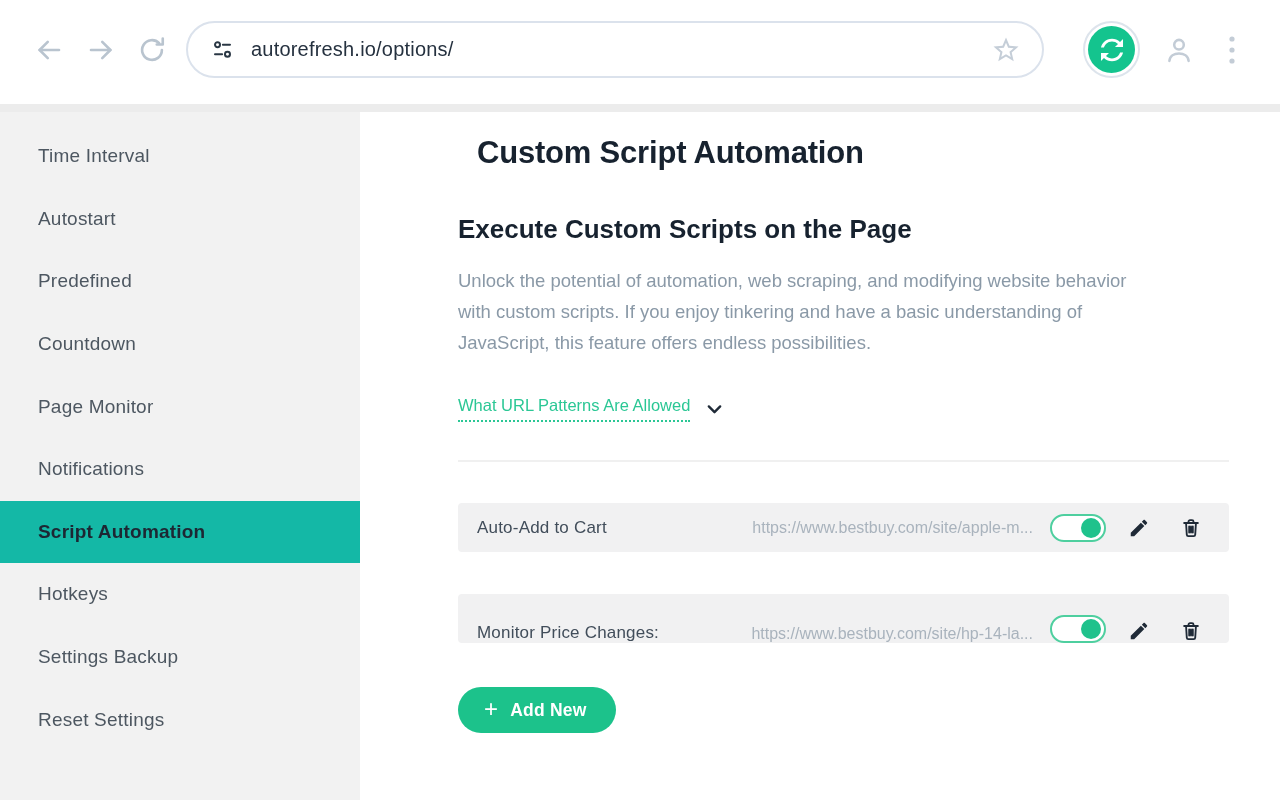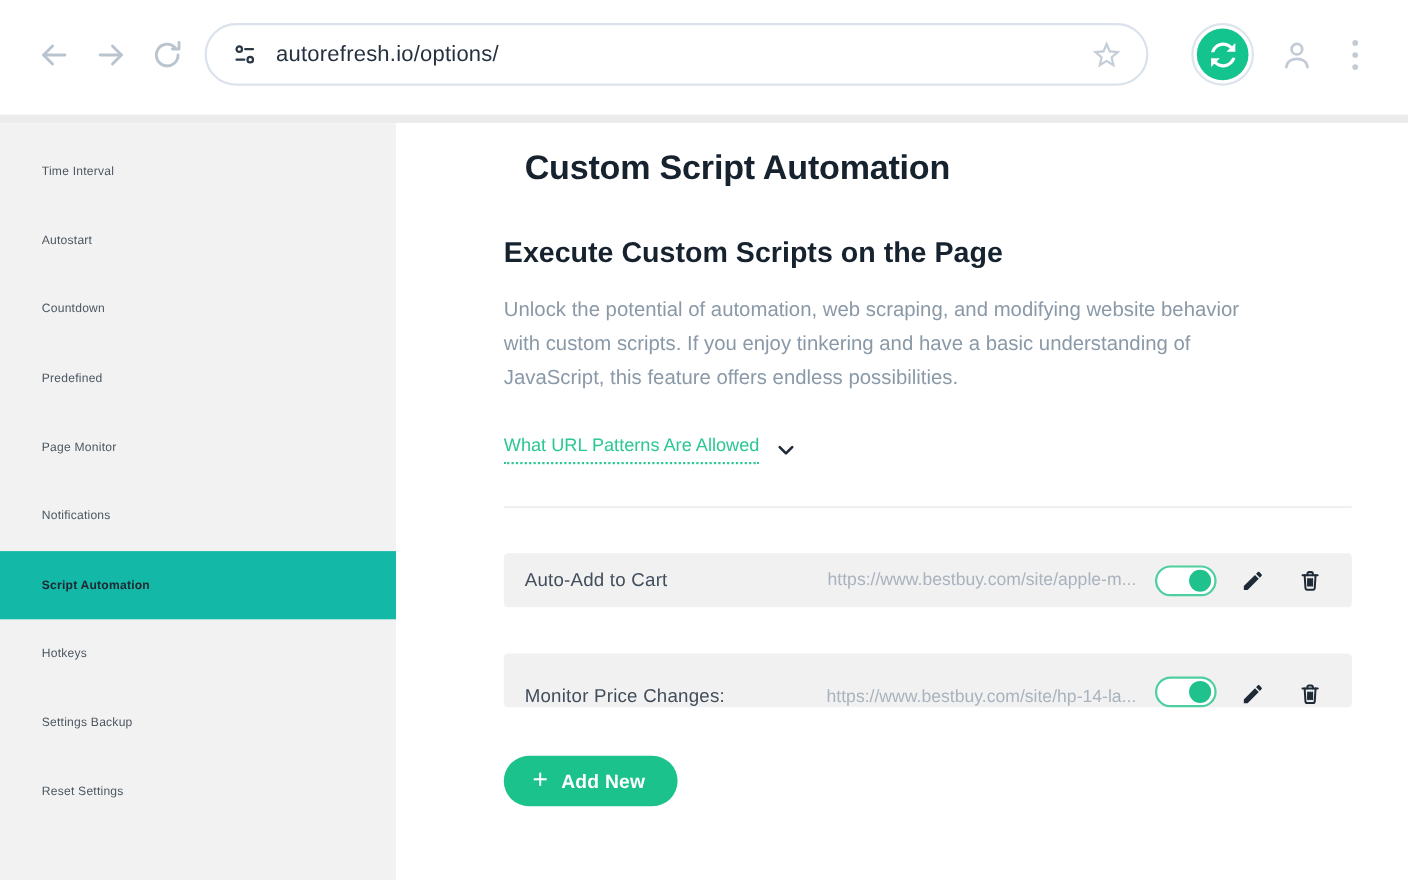--- a/index.html
+++ b/index.html
@@ -34,21 +34,21 @@
     display:flex; align-items:center; justify-content:center; cursor:pointer; }
 
   .chrome-strip { width:1280px; height:8px; background:#ececec; }
 
   
   .page { display:flex; width:1280px; height:688px; }
 
   .sidebar { width:360px; height:688px; background:#f2f2f2; padding-top:13px;
     flex:none; }
   .side-item { height:62.6px; display:flex; align-items:center;
-    padding-left:38px; font-size:11px; color:#4d5761; cursor:pointer;
+    padding-left:38px; font-size:19px; color:#4d5761; cursor:pointer;
     letter-spacing:.2px; }
   .side-item.active { background:#14b8a6; color:#1d2733; font-weight:bold; }
 
   .main { flex:1; background:#fff; padding:23px 51px 0 98px; }
   .page-title { font-size:31px; font-weight:bold; color:#17222f;
     letter-spacing:-.2px;margin-left:19px; }
   .section-heading { margin-top:43px; font-size:26px; font-weight:bold;
     color:#17222f; }
   .section-desc { margin-top:20px; max-width:695px; font-size:18.5px;
     line-height:31px; color:#8western798a6; color:#8a99a7; }
@@ -156,22 +156,22 @@
   </span>
 </div>
 
 <div class="chrome-strip"></div>
 
 <div class="page">
 
   <nav class="sidebar">
     <div class="side-item">Time Interval</div>
     <div class="side-item">Autostart</div>
+    <div class="side-item">Predefined</div>
     <div class="side-item">Countdown</div>
-    <div class="side-item">Predefined</div>
     <div class="side-item">Page Monitor</div>
     <div class="side-item">Notifications</div>
     <div class="side-item active">Script Automation</div>
     <div class="side-item">Hotkeys</div>
     <div class="side-item">Settings Backup</div>
     <div class="side-item">Reset Settings</div>
   </nav>
 
   <main class="main">
 

